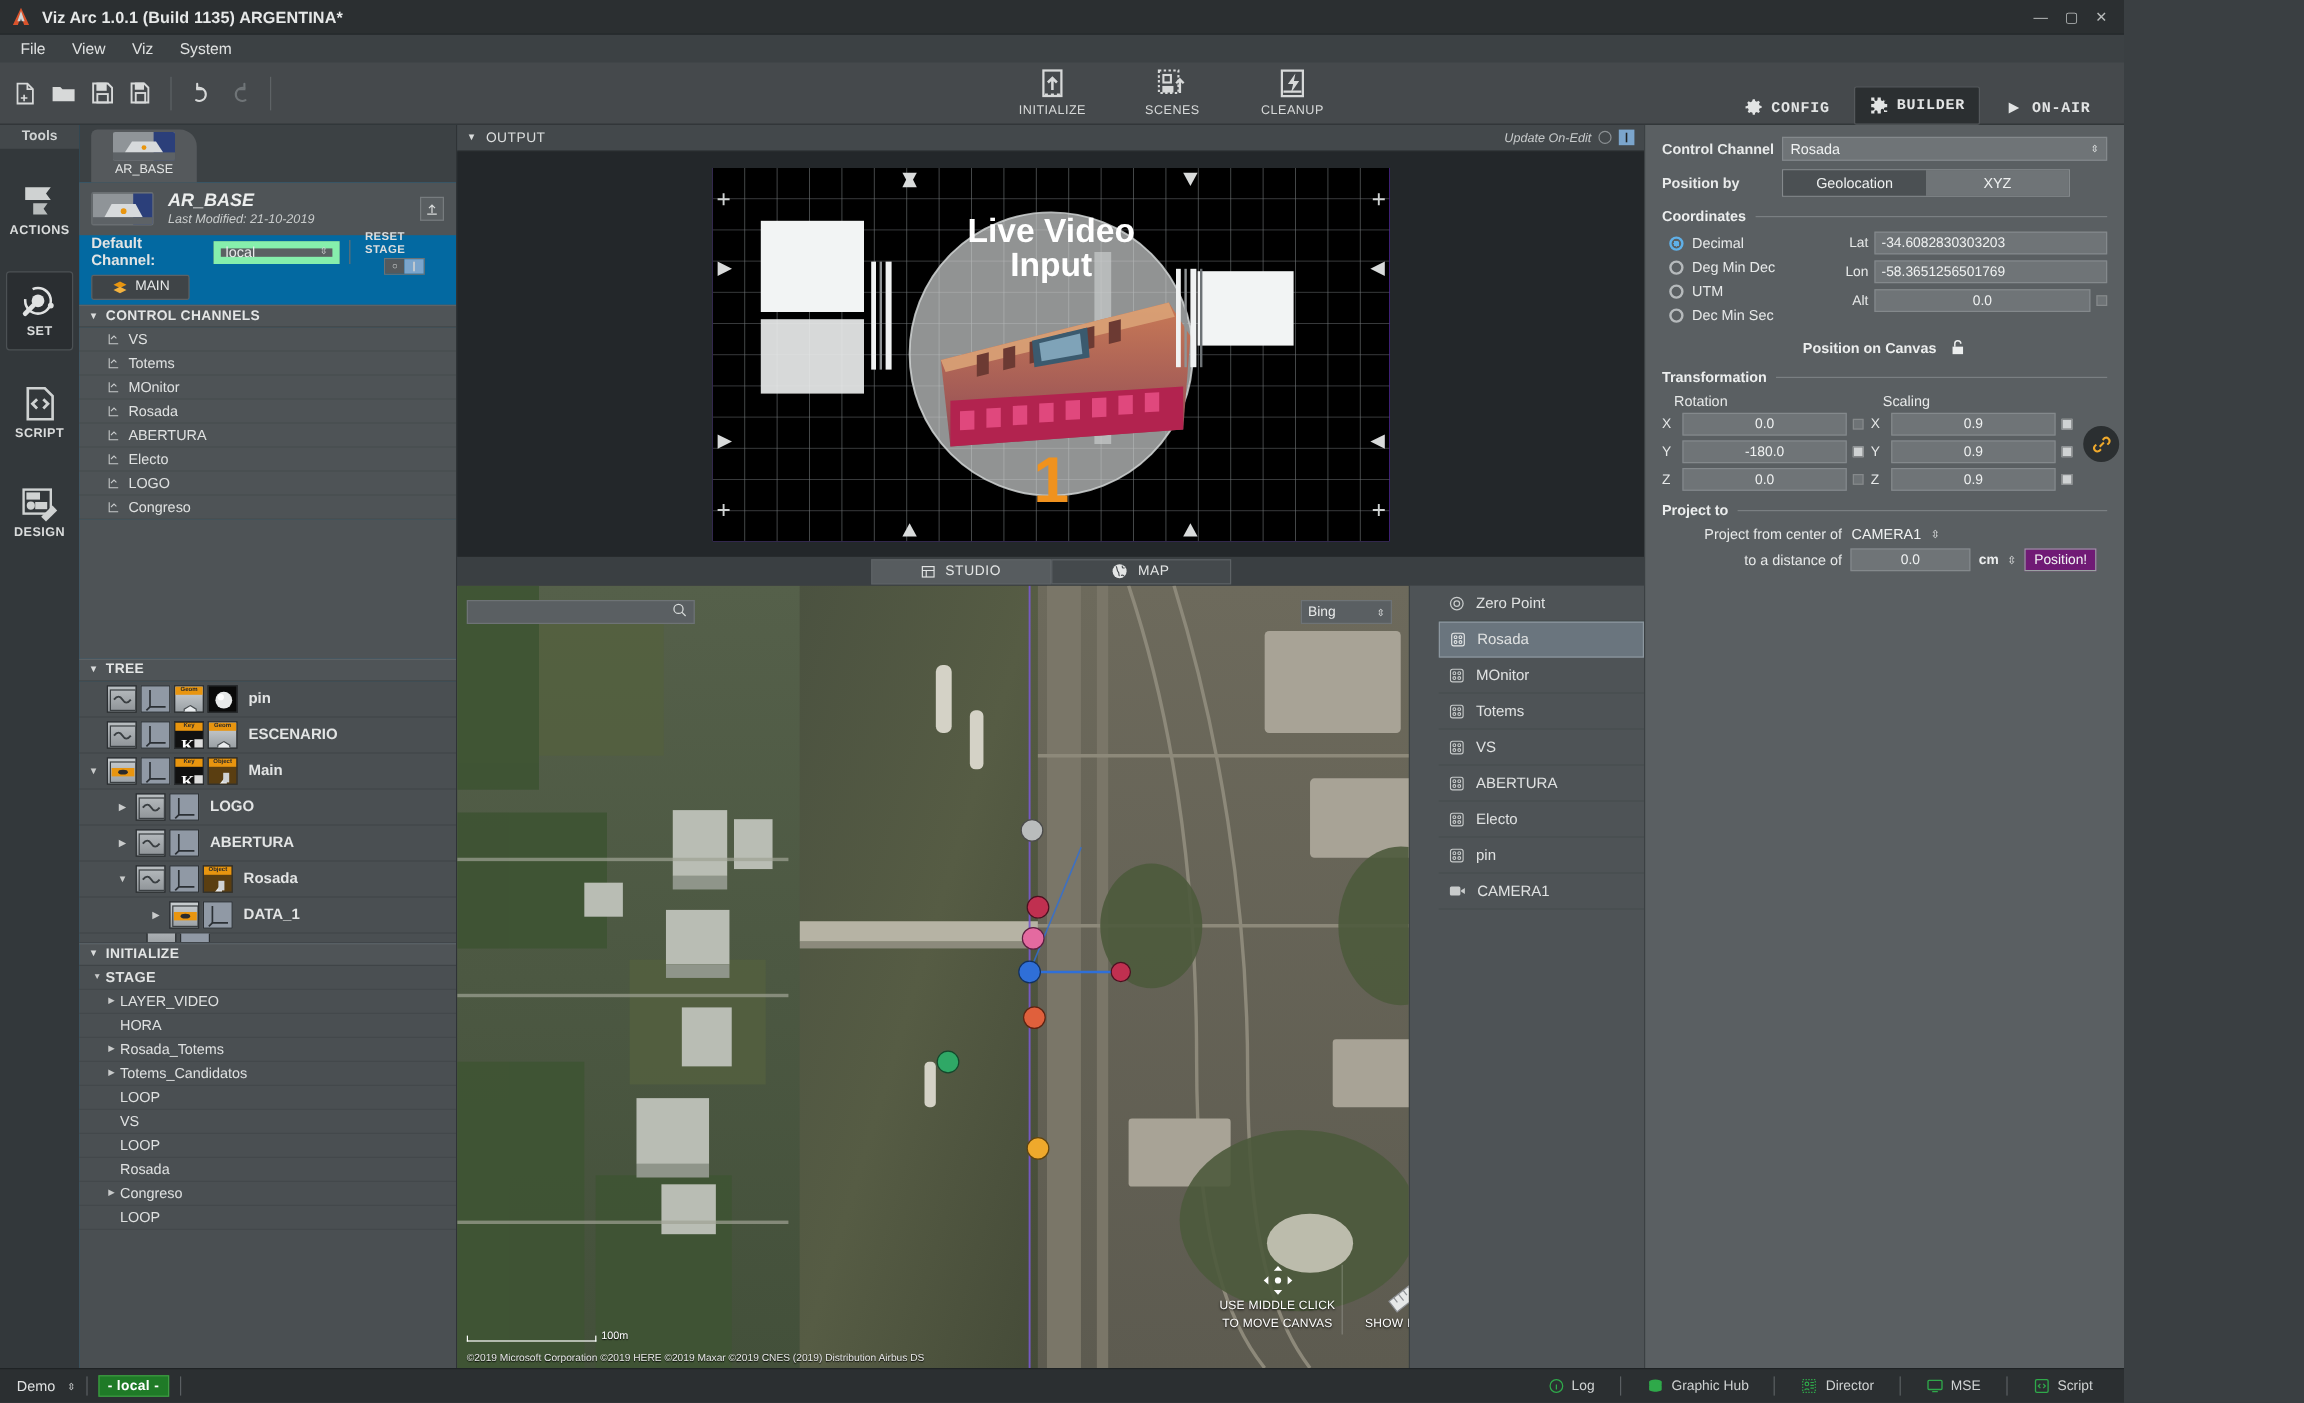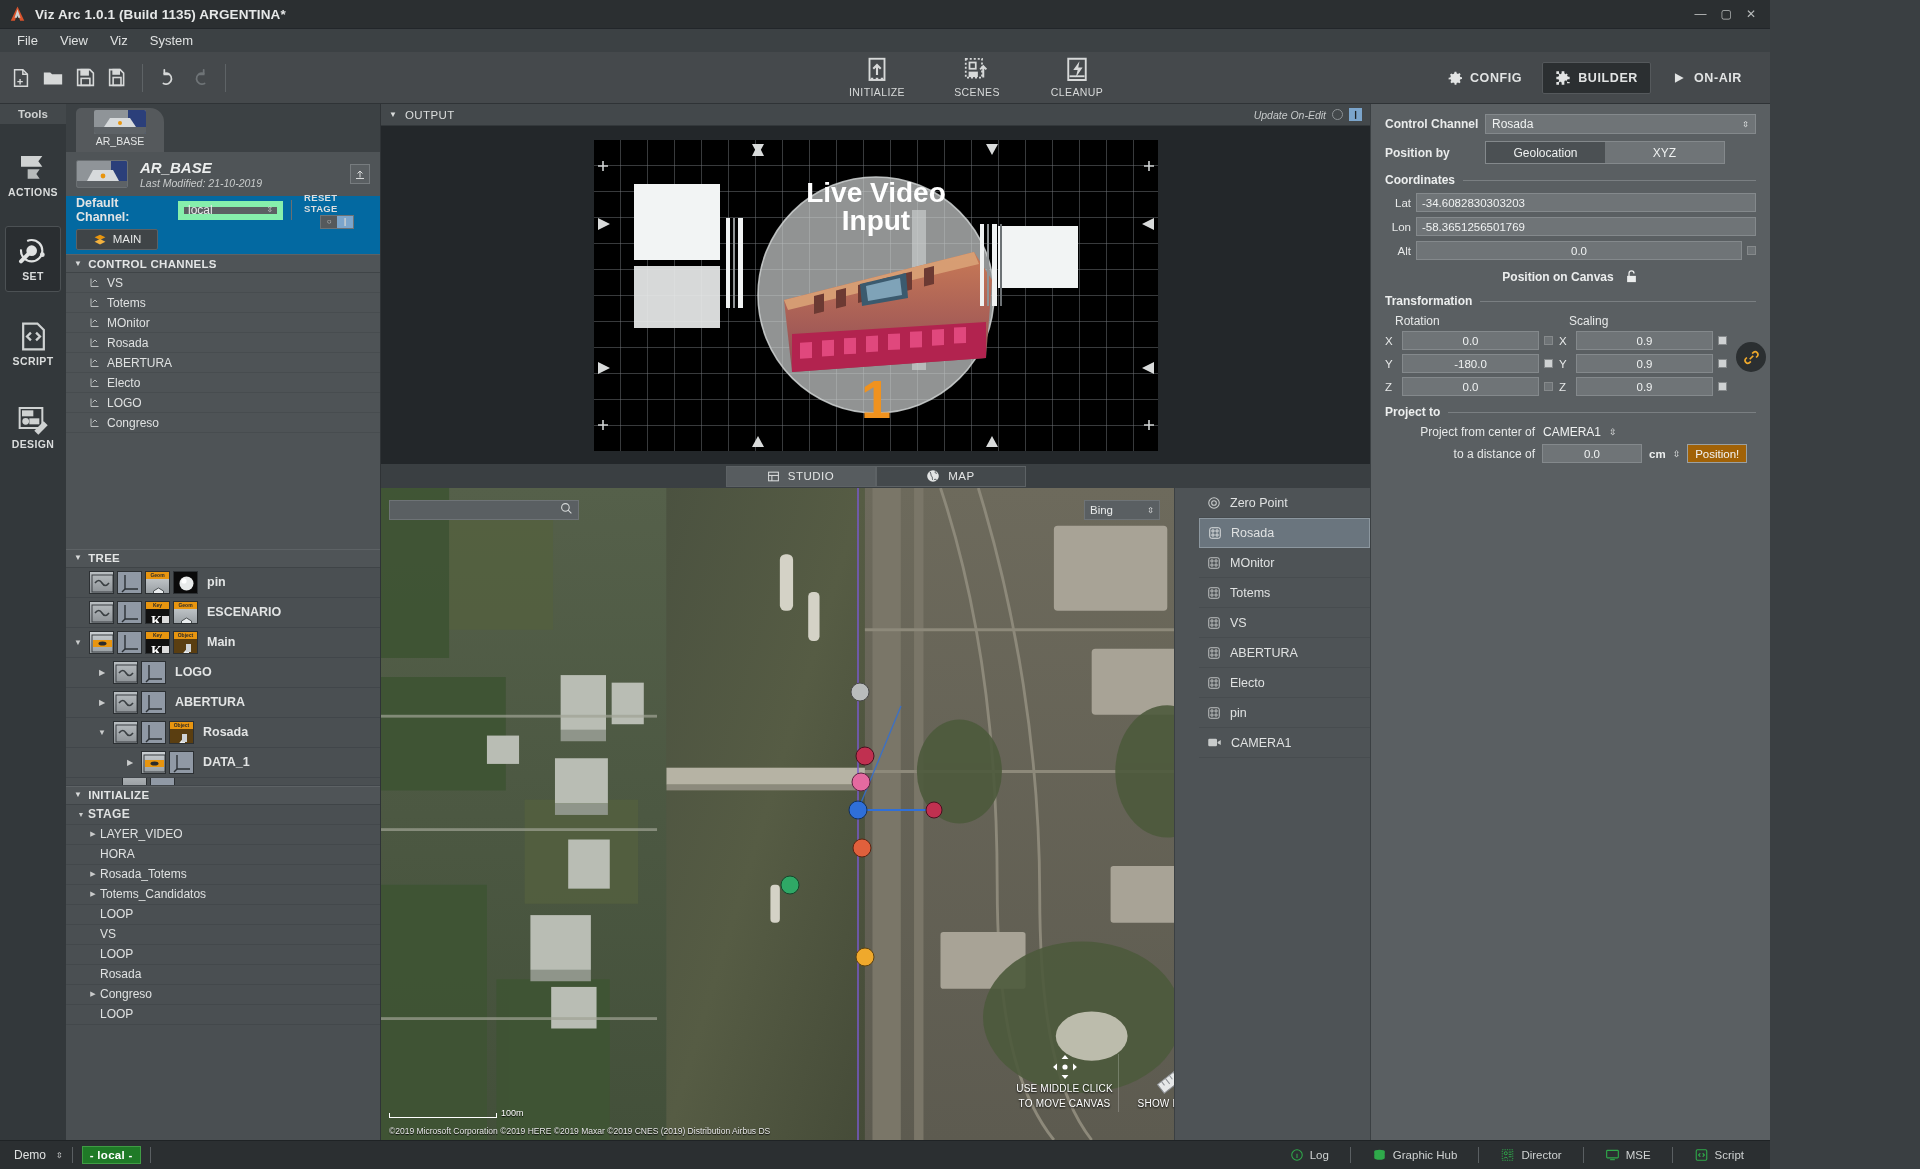--- a/index.html
+++ b/index.html
@@ -28,21 +28,21 @@
   .menubar .mi { padding:2px 11px; font-size:13px; color:#dfe1e1; }
 
   
   .toolbar { height:52px; background:#45494c; display:flex; align-items:center; flex:0 0 52px; position:relative; border-bottom:1px solid #2f3336;}
   .tb-left { display:flex; align-items:center; padding-left:8px; gap:6px; }
   .tb-btn { width:26px; height:26px; display:flex; align-items:center; justify-content:center; }
   .tb-sep { width:1px; height:28px; background:#5e6366; margin:0 6px; }
   .tb-center { position:absolute; left:845px; top:0; height:52px; display:flex; gap:36px; align-items:flex-start; padding-top:3px;}
   .tb-item { width:64px; display:flex; flex-direction:column; align-items:center; gap:1px; }
   .tb-item .lbl { font-size:10.5px; letter-spacing:.4px; color:#d7d9d9; }
-  .tb-right { position:absolute; right:16px; top:0; height:52px; display:flex; align-items:center; gap:8px; }
+  .tb-right { position:absolute; right:16px; top:0; height:52px; display:flex; align-items:flex-end; gap:8px;font-family:Liberation Mono, monospace; }
   .mode-btn { display:flex; align-items:center; gap:7px; padding:7px 12px; font-size:12.5px; font-weight:bold; letter-spacing:.6px; color:#e2e4e4;}
   .mode-btn.active { background:#2b2f31; border:1px solid #55595c; border-radius:2px; }
 
   
   .main { flex:1 1 auto; display:flex; min-height:0; }
 
   
   .rail { width:66px; background:#33383b; display:flex; flex-direction:column; align-items:center; flex:0 0 66px;}
   .rail-head { width:100%; height:20px; background:#43484b; display:flex; align-items:center; justify-content:center;
     font-size:11.5px; font-weight:bold; color:#cfd2d2; }
@@ -156,21 +156,21 @@
   .radio .dot { width:12px; height:12px; border-radius:50%; border:2px solid #b6babc; background:#5a5f62;}
   .radio .dot.on { border-color:#5fb0e8; background:radial-gradient(circle, #5fb0e8 0 42%, #5a5f62 45%);}
   .num { height:19px; background:#6f7477; border:1px solid #84898c; display:flex; align-items:center; padding:0 5px; font-size:11.5px; color:#f0f2f2;}
   .num.c { justify-content:center;}
   .sq { width:9px; height:9px; background:#cfd2d3; border:1px solid #85898b;}
   .sq.dim { background:#6e7376; }
   .fld-lab { font-size:11.5px; color:#e7e9e9; width:26px; text-align:right;}
   .posc { display:flex; align-items:center; justify-content:center; gap:10px; margin:8px 0 4px 0; }
   .posc .t { font-size:12px; font-weight:bold; color:#eceeee;}
   .axis-lab { font-size:11.5px; color:#e7e9e9; width:12px; }
-  .smallbtn { height:19px; border:1px solid #9aa0a2; background:#a16207; display:flex; align-items:center; justify-content:center;
+  .smallbtn { height:19px; border:1px solid #9aa0a2; background:#701a75; display:flex; align-items:center; justify-content:center;
      padding:0 7px; font-size:11.5px; color:#f2f4f4;}
 
   
   .status { height:29px; background:#2b2f31; display:flex; align-items:center; padding:0 14px; flex:0 0 29px; border-top:1px solid #1f2325;}
   .st-sel { display:flex; align-items:center; gap:10px; font-size:12px; color:#dfe1e1;}
   .st-sel .arw { font-size:8px; }
   .st-sep { width:1px; height:16px; background:#5a5f62; margin:0 9px;}
   .local-badge { border:1px solid #3f9c44; background:#1f7a27; color:#fff; font-size:11.5px; font-weight:bold; padding:2px 7px; letter-spacing:.3px;}
   .st-right { margin-left:auto; display:flex; align-items:center; }
   .st-item { display:flex; align-items:center; gap:6px; font-size:11.5px; color:#cfd2d2; padding:0 12px;}
@@ -1090,20 +1090,38 @@
           <div class="off">XYZ</div>
         </div>
       </div>
 
       <div class="grp">
         <div class="gt">Coordinates</div>
         <div class="gl"></div>
       </div>
 
       <div style="display:flex; gap:14px;">
+        <div style="width:132px; padding-left:6px;">
+          <div class="radio">
+              <span class="dot on"></span>
+              <span>Decimal</span>
+            </div>
+          <div class="radio">
+              <span class="dot"></span>
+              <span>Deg Min Dec</span>
+            </div>
+          <div class="radio">
+              <span class="dot"></span>
+              <span>UTM</span>
+            </div>
+          <div class="radio">
+              <span class="dot"></span>
+              <span>Dec Min Sec</span>
+            </div>
+        </div>
         <div style="flex:1">
           <div style="display:flex; align-items:center; gap:5px; margin-bottom:5px;">
             <span class="fld-lab">Lat</span>
             <span class="num" style="flex:1">-34.6082830303203</span>
           </div>
           <div style="display:flex; align-items:center; gap:5px; margin-bottom:5px;">
             <span class="fld-lab">Lon</span>
             <span class="num" style="flex:1">-58.3651256501769</span>
           </div>
           <div style="display:flex; align-items:center; gap:5px;">

